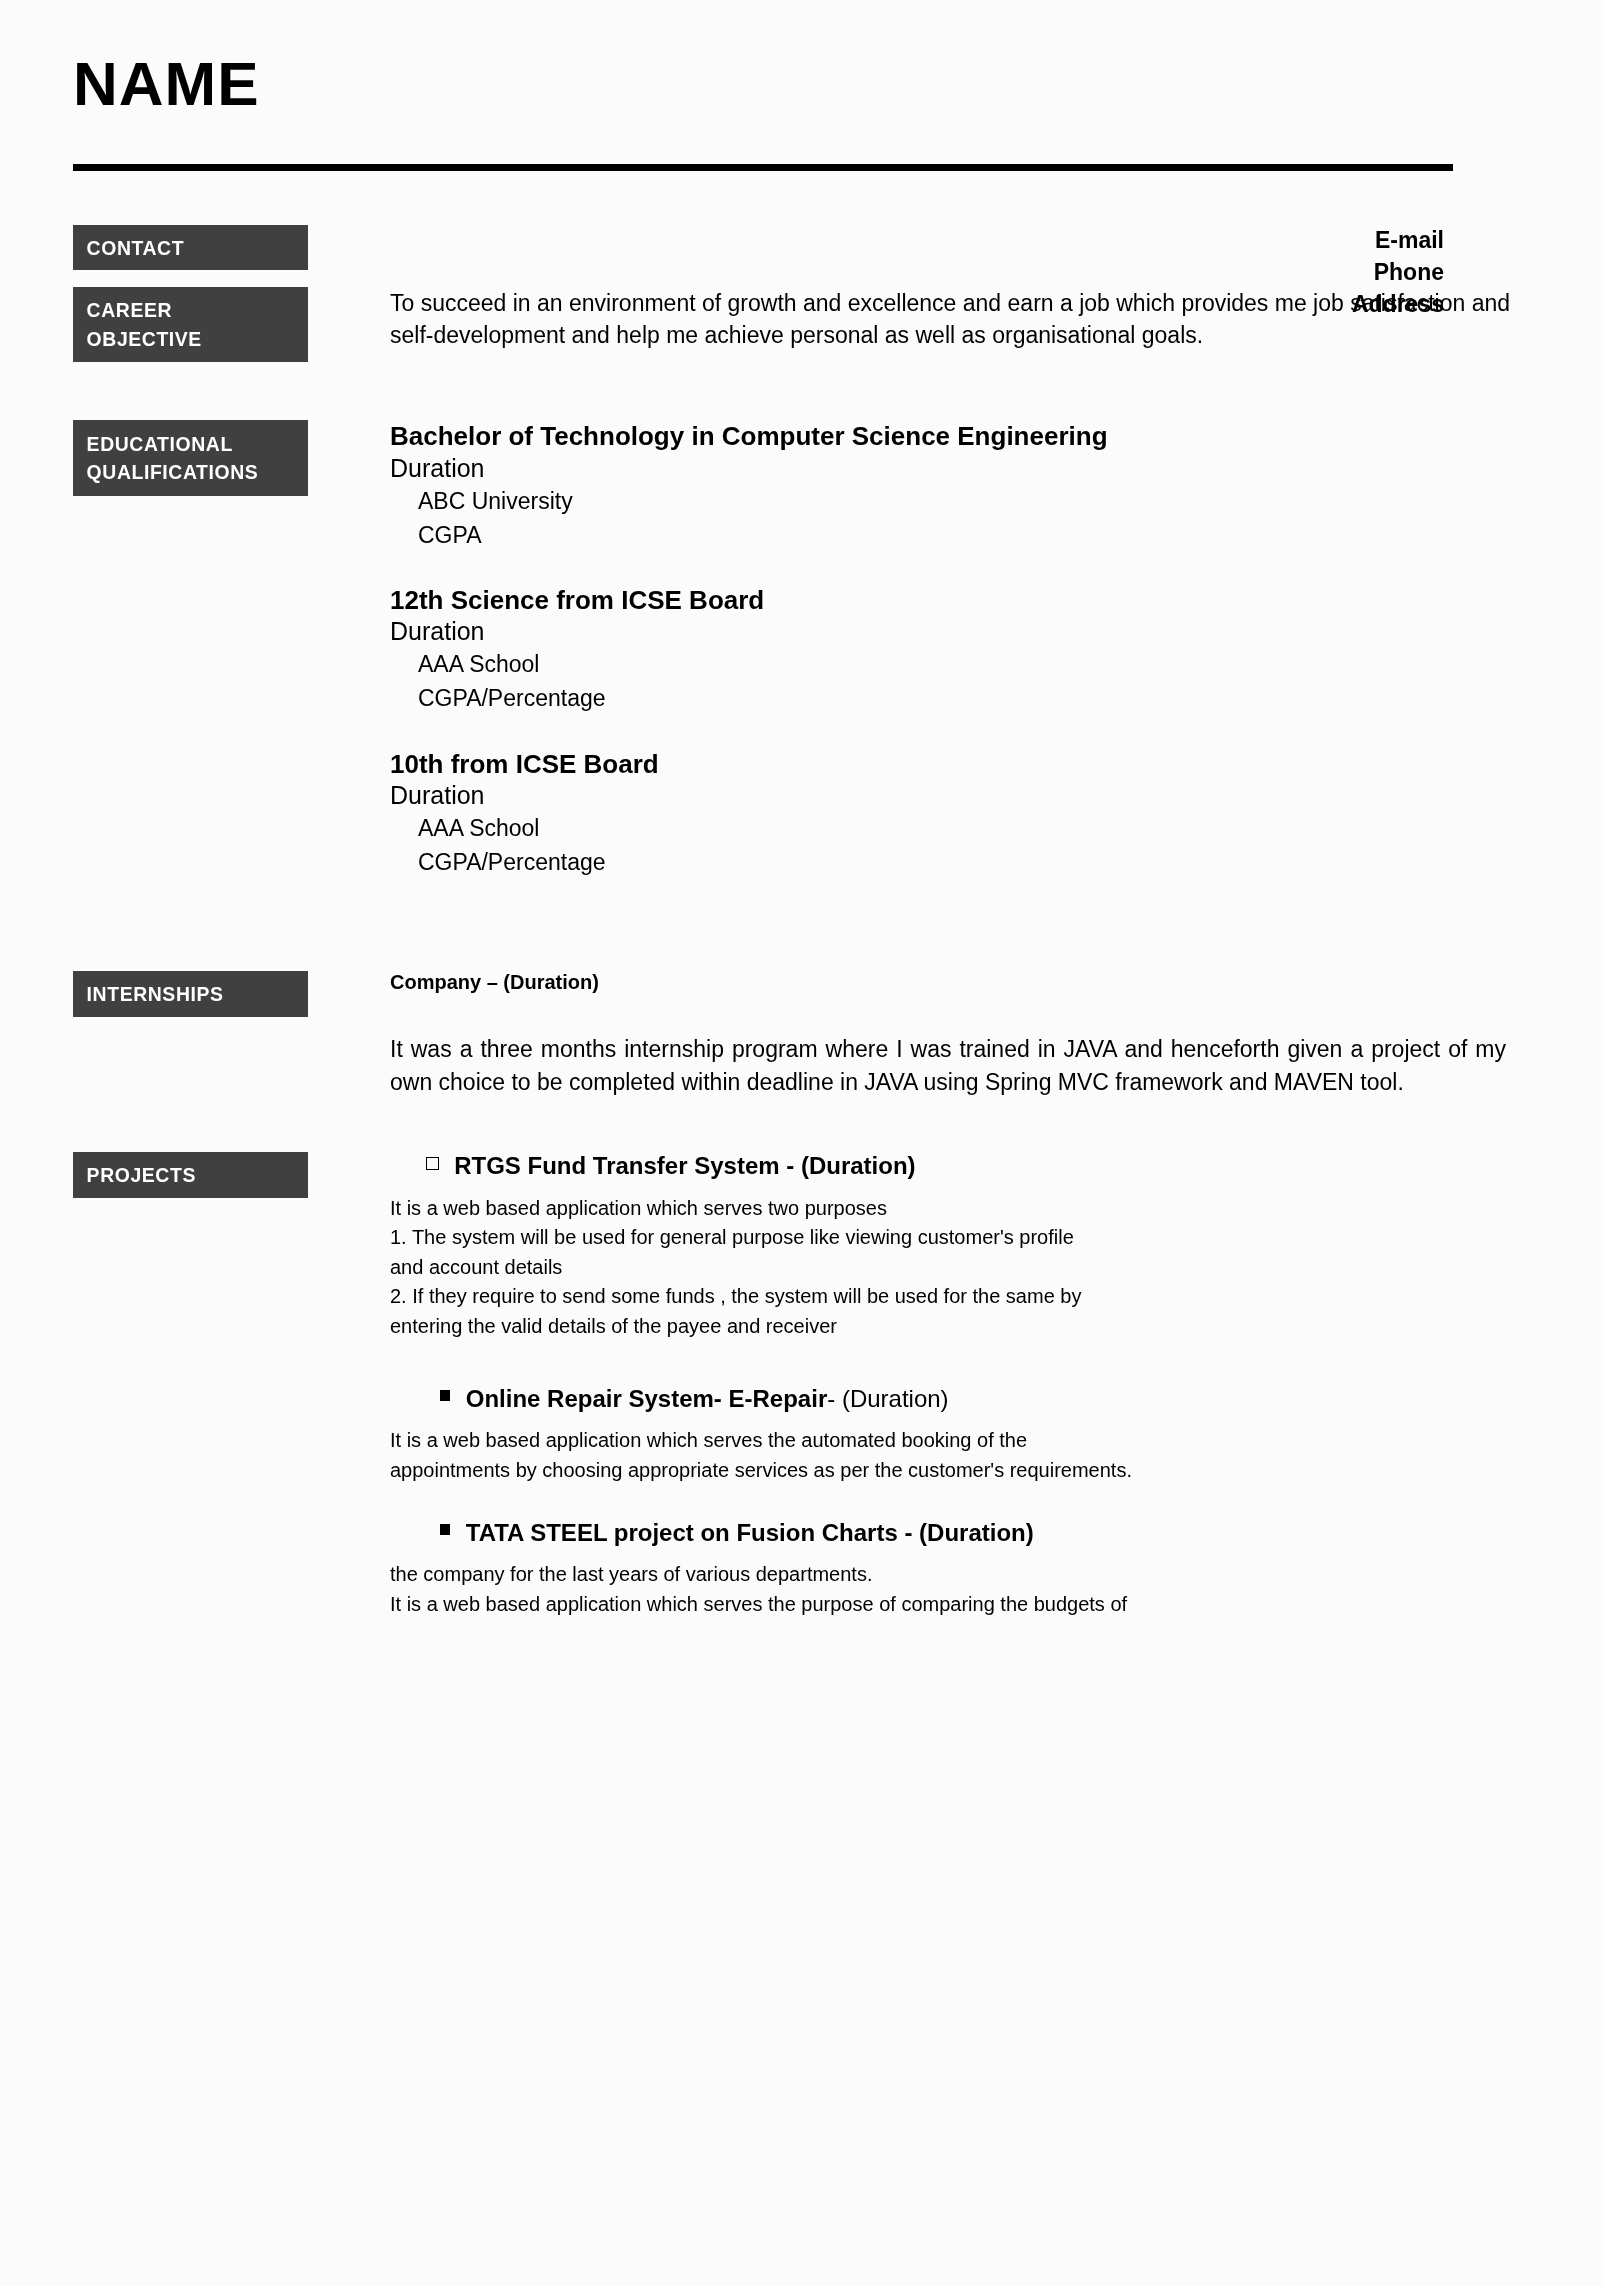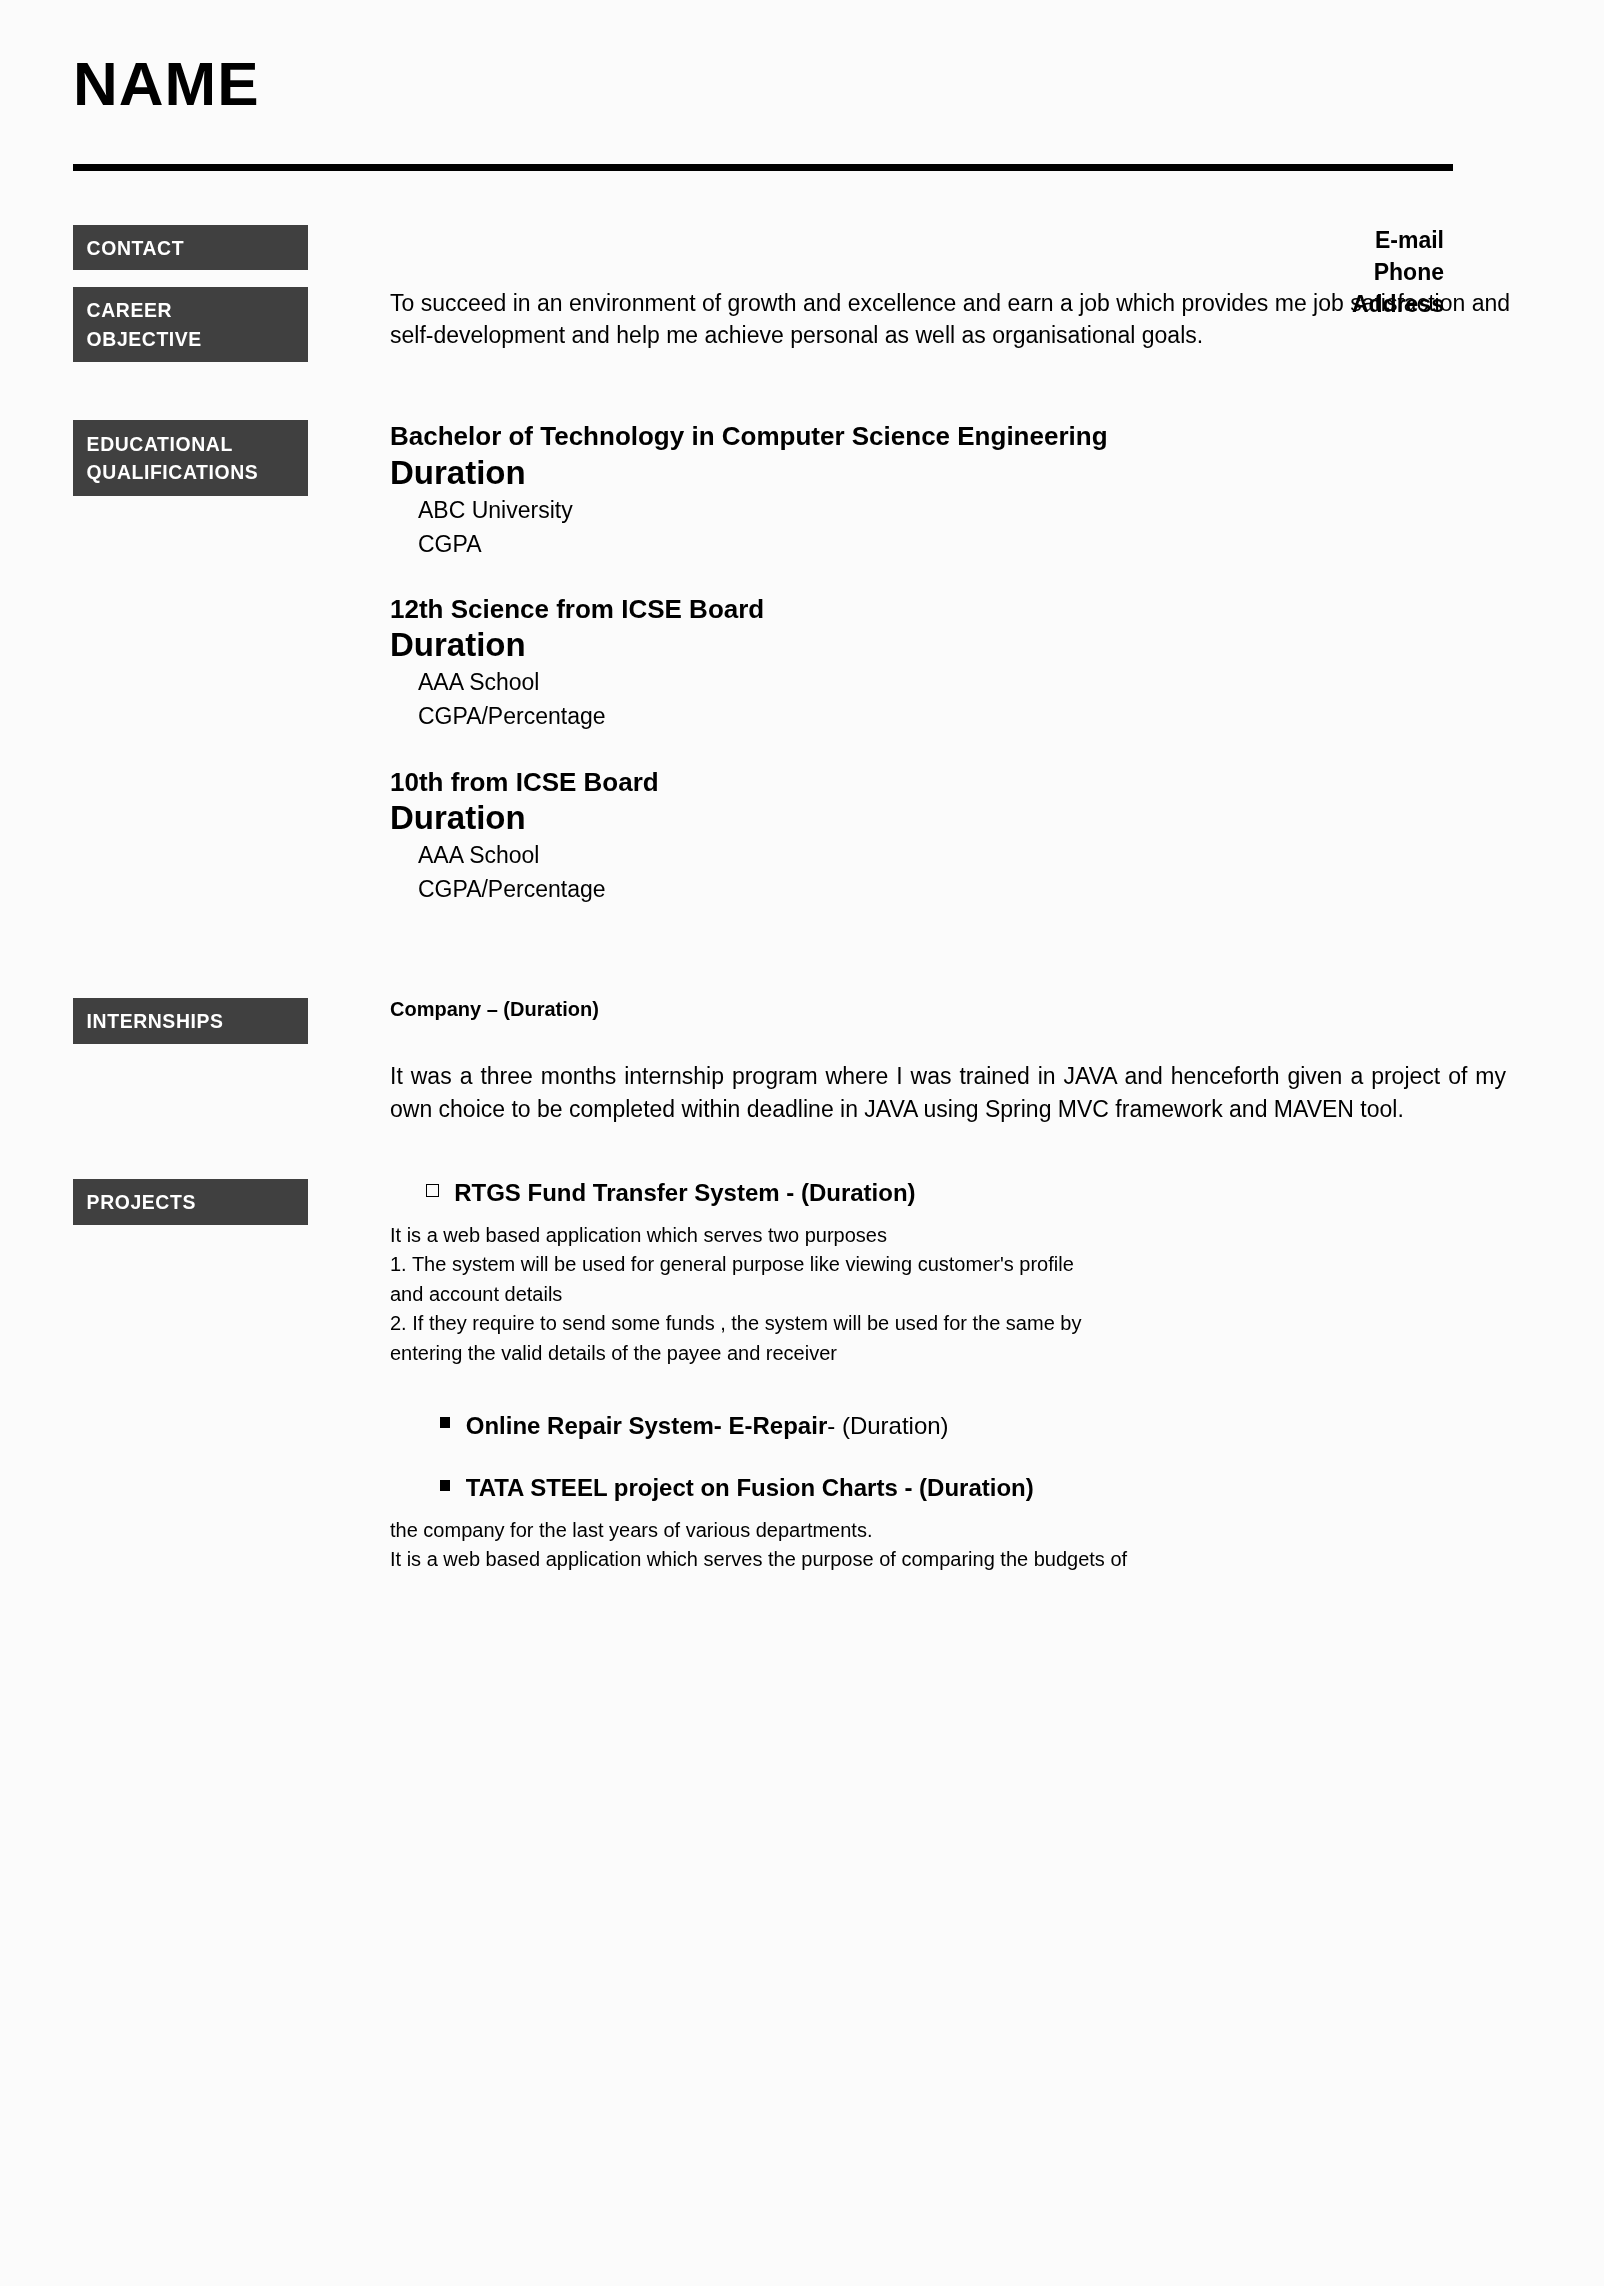--- a/index.html
+++ b/index.html
@@ -112,22 +112,22 @@
     align-items: flex-start;
     flex-direction: column;
   }
   .edu-degree {
     font-size: 26px;
     font-weight: bold;
     line-height: 1.28;
     max-width: 737px;
   }
   .edu-duration {
-    font-size: 33px;
-    font-weight: bold;
+    font-size: 25px;
+    font-weight: normal;
     padding-right: 76px;
     white-space: nowrap;
   }
   .edu-sub {
     font-size: 23px;
     line-height: 1.36;
     margin-top: 2.9px;
     margin-left: 28px;
   }
 
@@ -301,20 +301,24 @@
         </div>
 
         <div class="gap-lg"></div>
 
         <div class="proj-item">
           <div class="proj-title">
             <span class="bullet-solid"></span>
             <span>Online Repair System- E-Repair</span>
             <span class="thin"> - (Duration)</span>
           </div>
+          <div class="proj-desc">
+            <div> It is a web based application which serves the automated booking of the</div>
+            <div>appointments by choosing appropriate services as per the customer's requirements.</div>
+          </div>
         </div>
 
         <div class="gap-md"></div>
 
         <div class="proj-item">
           <div class="proj-title">
             <span class="bullet-solid"></span>
             <span>TATA STEEL project on Fusion Charts - (Duration)</span>
           </div>
           <div class="proj-desc">

